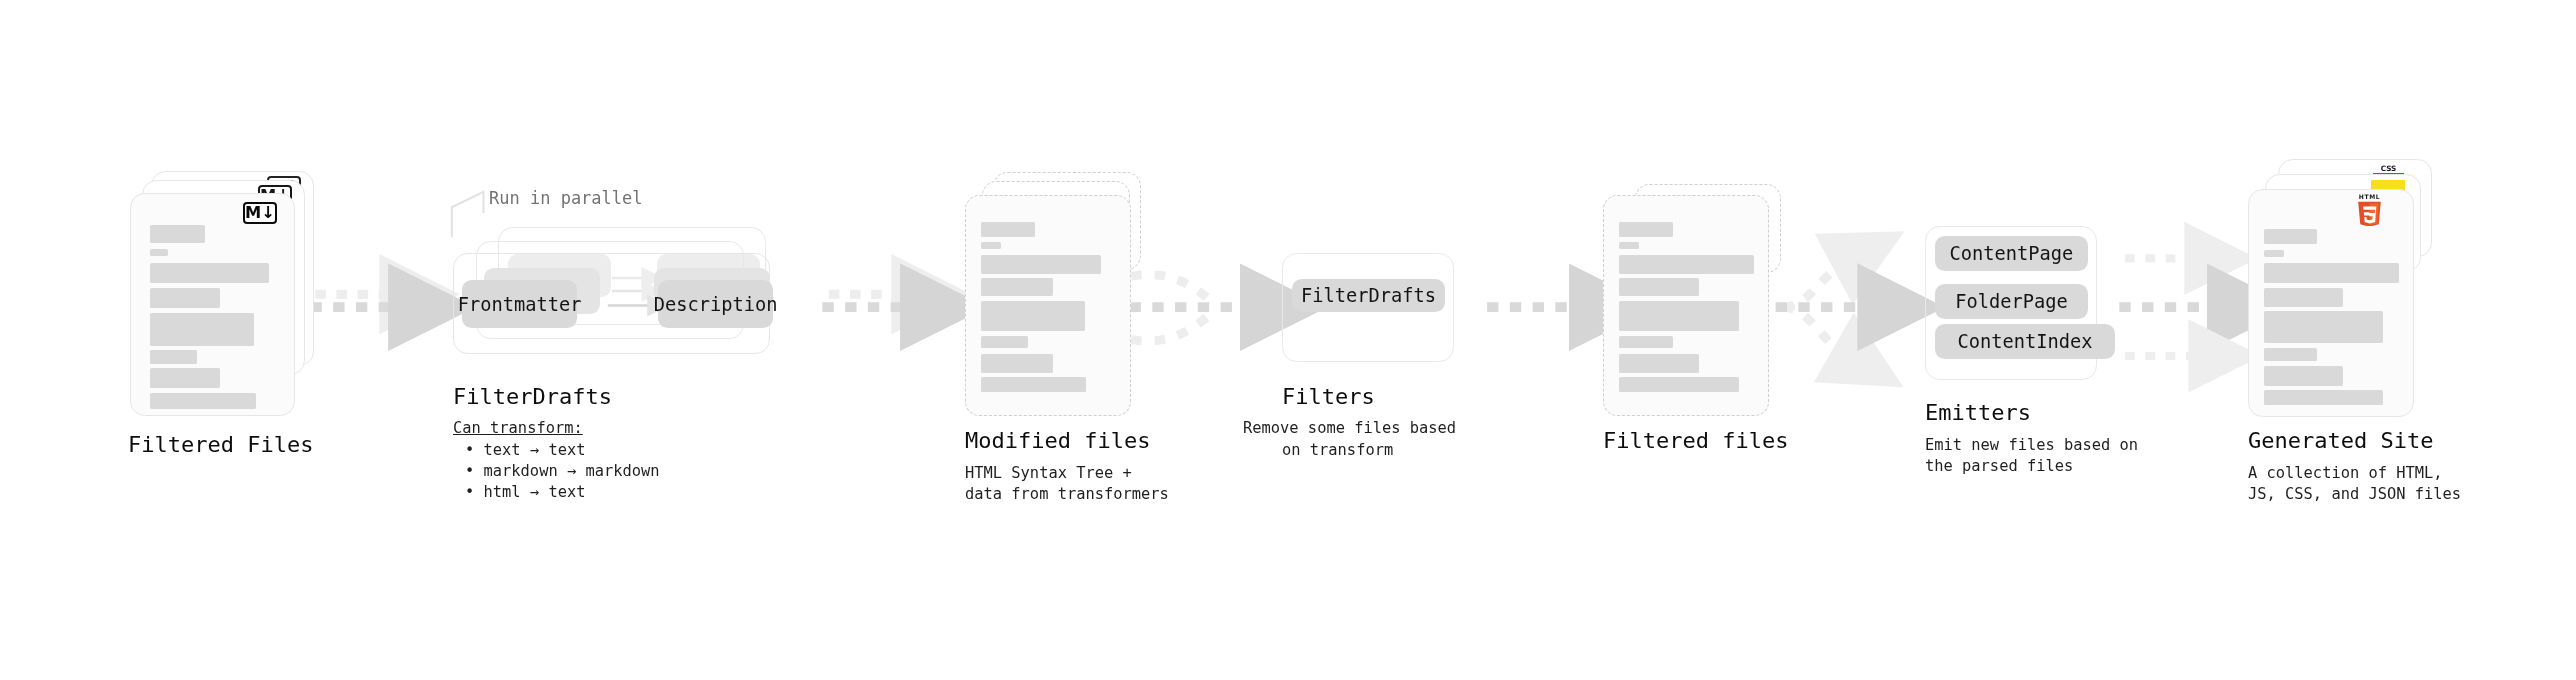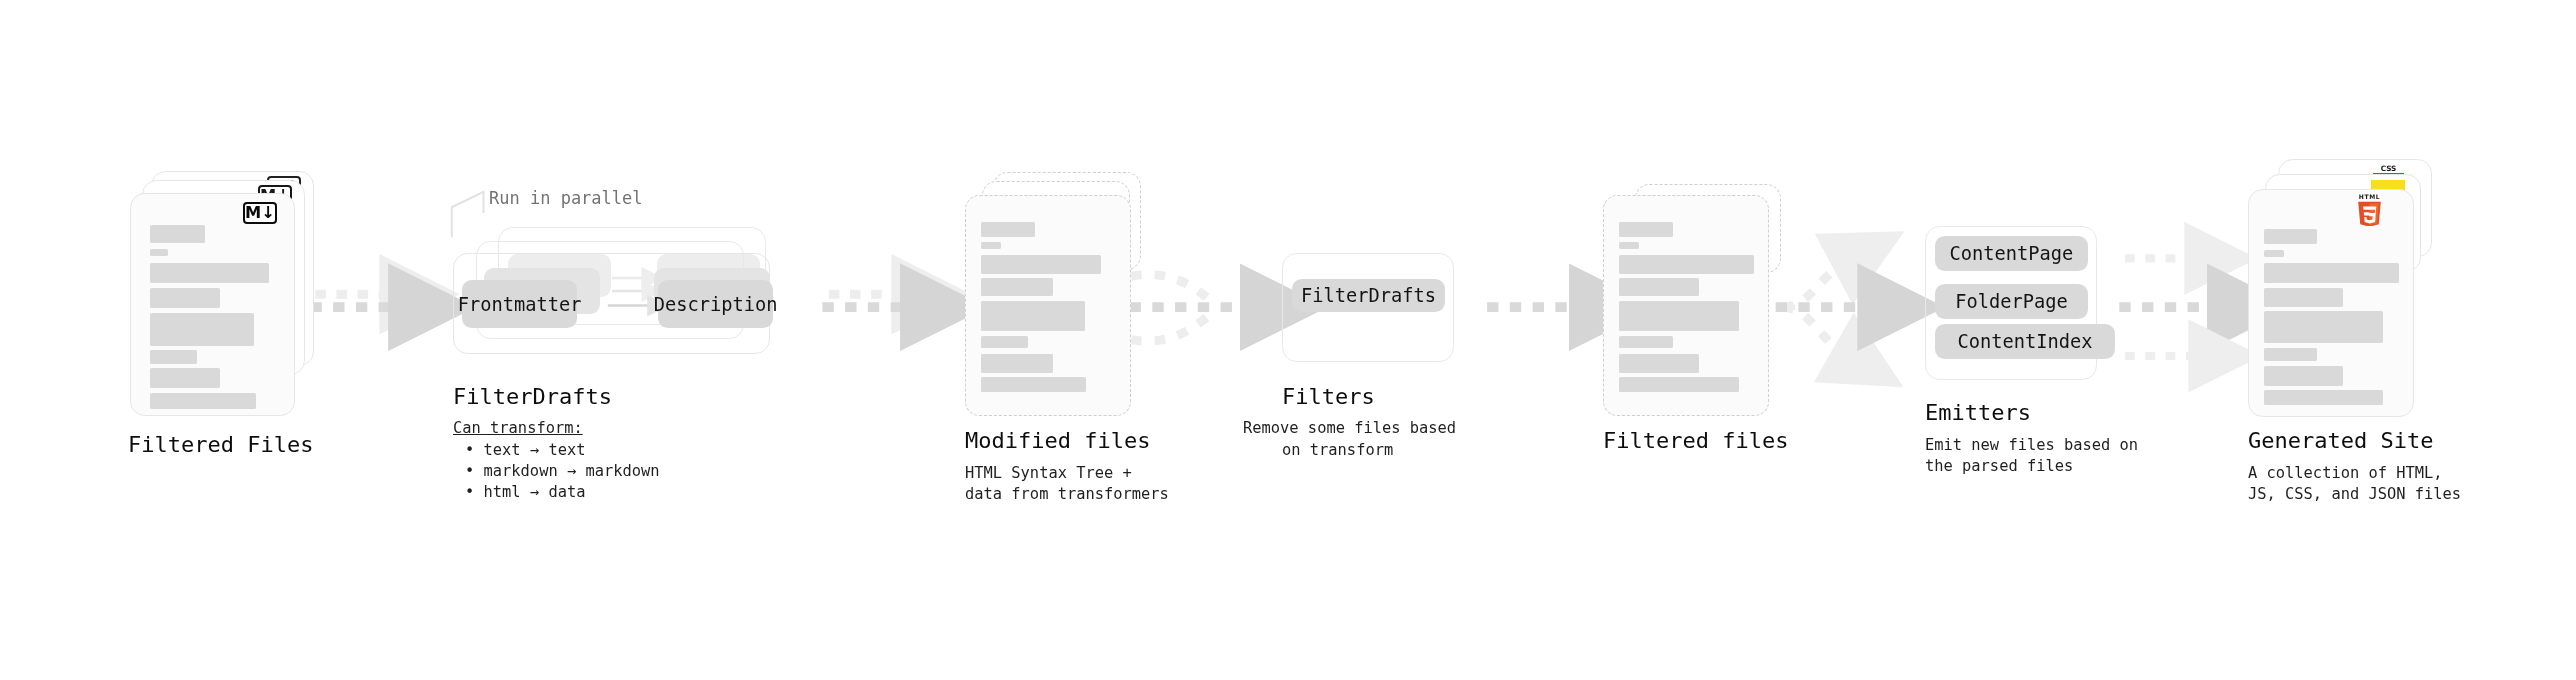--- a/index.html
+++ b/index.html
@@ -198,21 +198,21 @@
 
     <div class="groupbox" style="left:453px;top:253px;width:317px;height:101px;border-color:#e6e6e6;"></div>
     <div class="chip" style="left:462px;top:280px;width:115px;height:48px;">Frontmatter</div>
     <div class="chip" style="left:658px;top:280px;width:115px;height:48px;">Description</div>
 
     <div class="title" style="left:453px;top:383px;">FilterDrafts</div>
 
     <div class="desc" style="left:453px;top:418px;text-decoration:underline;">Can transform:</div>
     <div class="desc" style="left:465px;top:440px;">• text → text</div>
     <div class="desc" style="left:465px;top:461px;">• markdown → markdown</div>
-    <div class="desc" style="left:465px;top:482px;">• html → data</div>
+    <div class="desc" style="left:465px;top:482px;">• html → text</div>
   </div>
 
   <div class="node">
     <div class="card dashed" style="left:993px;top:172px;width:148px;height:98px;background:#ffffff;"></div>
     <div class="card dashed" style="left:982px;top:181px;width:148px;height:98px;background:#ffffff;"></div>
     <div class="card dashed" style="left:965px;top:195px;width:166px;height:221px;">
       <div class="bar" style="left:15.4px;top:26px;width:54px;height:14.6px;"></div>
       <div class="bar" style="left:15.4px;top:46px;width:19.5px;height:6.5px;"></div>
       <div class="bar" style="left:15.4px;top:59px;width:120px;height:18.7px;"></div>
       <div class="bar" style="left:15.4px;top:82px;width:72px;height:18px;"></div>

